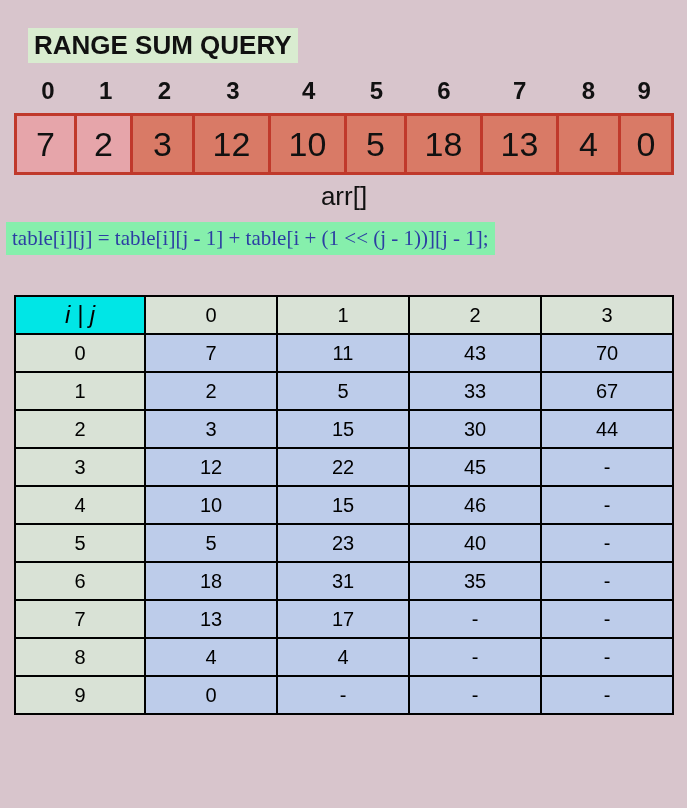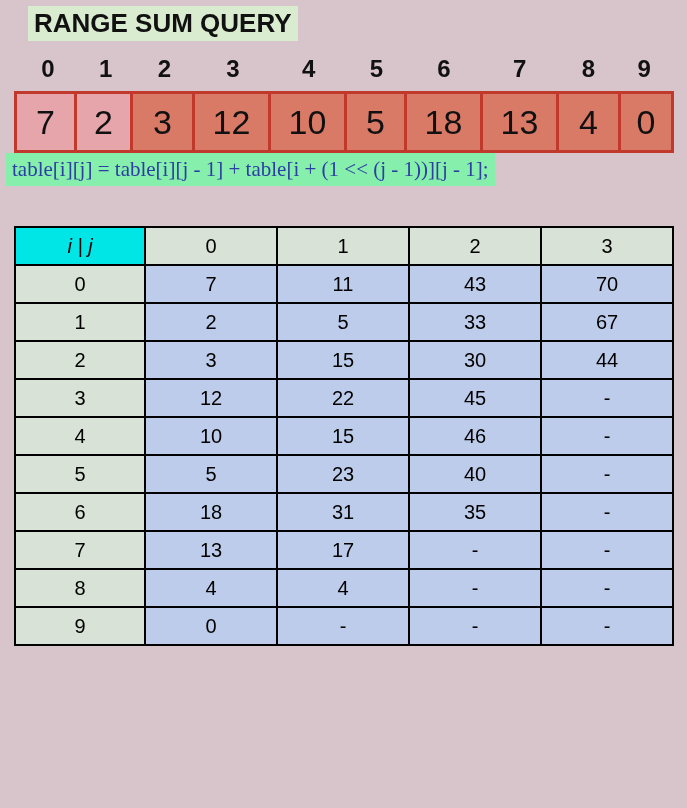--- a/index.html
+++ b/index.html
@@ -6,21 +6,21 @@
   body {
     margin: 0;
     padding: 0;
     background: #d8c5cc;
     font-family: Arial, Helvetica, sans-serif;
     width: 687px;
     height: 808px;
     overflow: hidden;
   }
   .container {
-    padding: 6px 14px;
+    padding: 28px 14px;
   }
   .title {
     display: inline-block;
     background: #d9ecd0;
     padding: 2px 6px;
     font-size: 26px;
     font-weight: bold;
     color: #111;
     margin-bottom: 14px;
     margin-left: 14px;
@@ -81,21 +81,21 @@
     border: 2px solid #000;
     text-align: center;
     font-size: 20px;
     height: 38px;
     padding: 0;
   }
   table.sparse th.ij {
     background: #00e6e6;
     font-style: italic;
     font-weight: normal;
-    font-size: 20px;
+    font-size: 24px;
     font-family: Arial, sans-serif;
   }
   table.sparse th.jcol {
     background: #d9e2d6;
     font-weight: normal;
   }
   table.sparse td.irow {
     background: #d9e2d6;
   }
   table.sparse td.val {
@@ -129,20 +129,21 @@
       <div class="arr-cell dark" style="width: 62px;">3</div>
       <div class="arr-cell dark" style="width: 76px;">12</div>
       <div class="arr-cell dark" style="width: 76px;">10</div>
       <div class="arr-cell dark" style="width: 60px;">5</div>
       <div class="arr-cell dark" style="width: 76px;">18</div>
       <div class="arr-cell dark" style="width: 76px;">13</div>
       <div class="arr-cell dark" style="width: 62px;">4</div>
       <div class="arr-cell dark" style="width: 50px;">0</div>
     </div>
 
+  <div class="arr-label">arr[]</div>
 
   <div class="formula">table[i][j] = table[i][j - 1] + table[i + (1 &lt;&lt; (j - 1))][j - 1];</div>
 
   <table class="sparse">
     <thead>
       <tr id="thead-row">
         <th class="ij col0">i  |  j</th>
       <th class="jcol coln">0</th>
           <th class="jcol coln">1</th>
           <th class="jcol coln">2</th>

